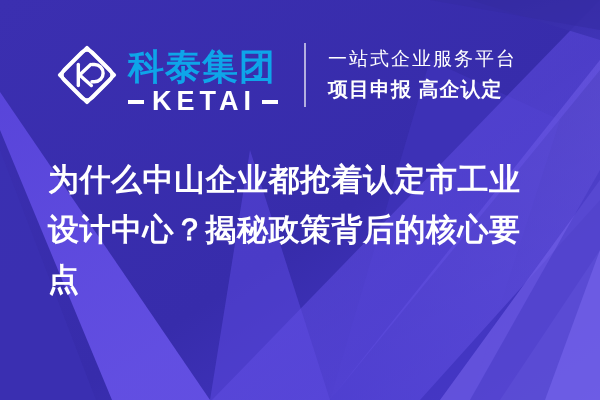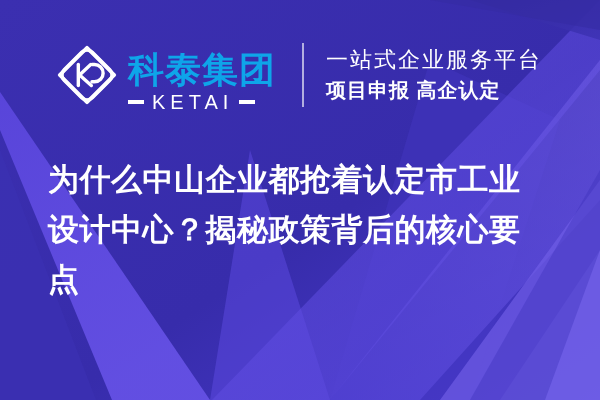--- a/index.html
+++ b/index.html
@@ -75,22 +75,22 @@
   }
   .logo-dash {
     display: inline-block;
     width: 16px;
     height: 4px;
     background: #ffffff;
     flex: 0 0 16px;
   }
   .logo-en {
     color: #ffffff;
-    font-size: 20px;
-    font-weight: normal;
+    font-size: 27px;
+    font-weight: bold;
     letter-spacing: 5px;
     line-height: 1;
     padding: 0 6px 0 8px;
   }
 
   .divider {
     width: 2px;
     height: 64px;
     background: rgba(255,255,255,0.62);
     margin: 0 22px 0 26px;
@@ -98,21 +98,21 @@
   }
 
   .tagline-block {
     display: flex;
     flex-direction: column;
     justify-content: center;
   }
 
   .tagline-main {
     color: #ffffff;
-    font-size: 22px;
+    font-size: 19px;
     line-height: 1.18;
     letter-spacing: 2px;
     white-space: nowrap;
   }
 
   .tagline-sub {
     color: #ffffff;
     font-size: 20px;
     font-weight: bold;
     letter-spacing: 1px;

